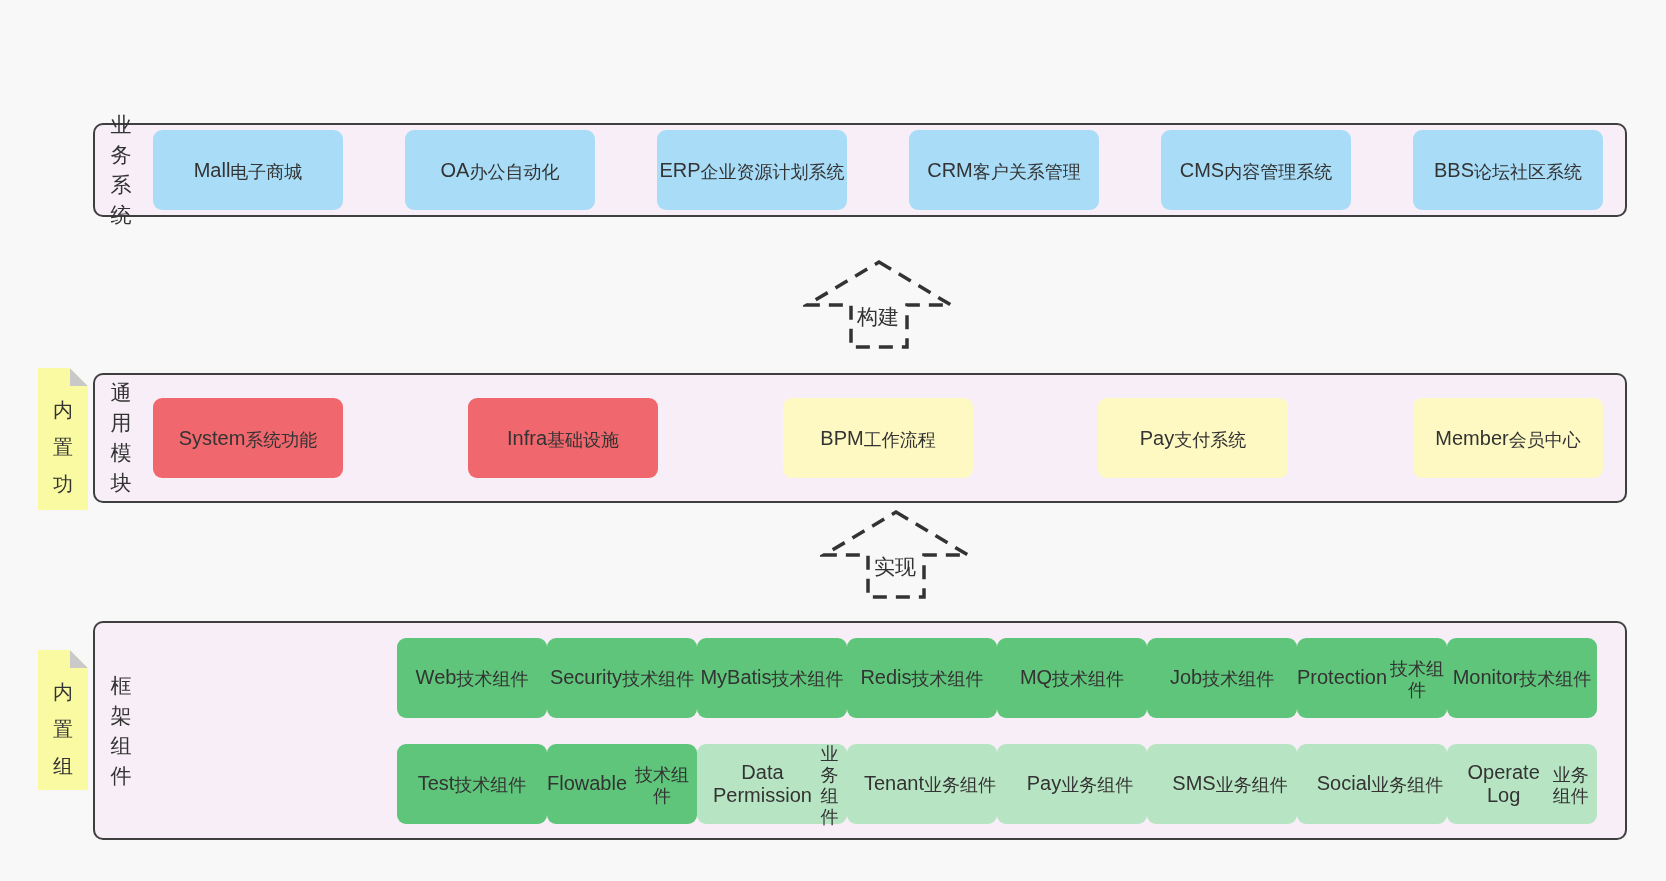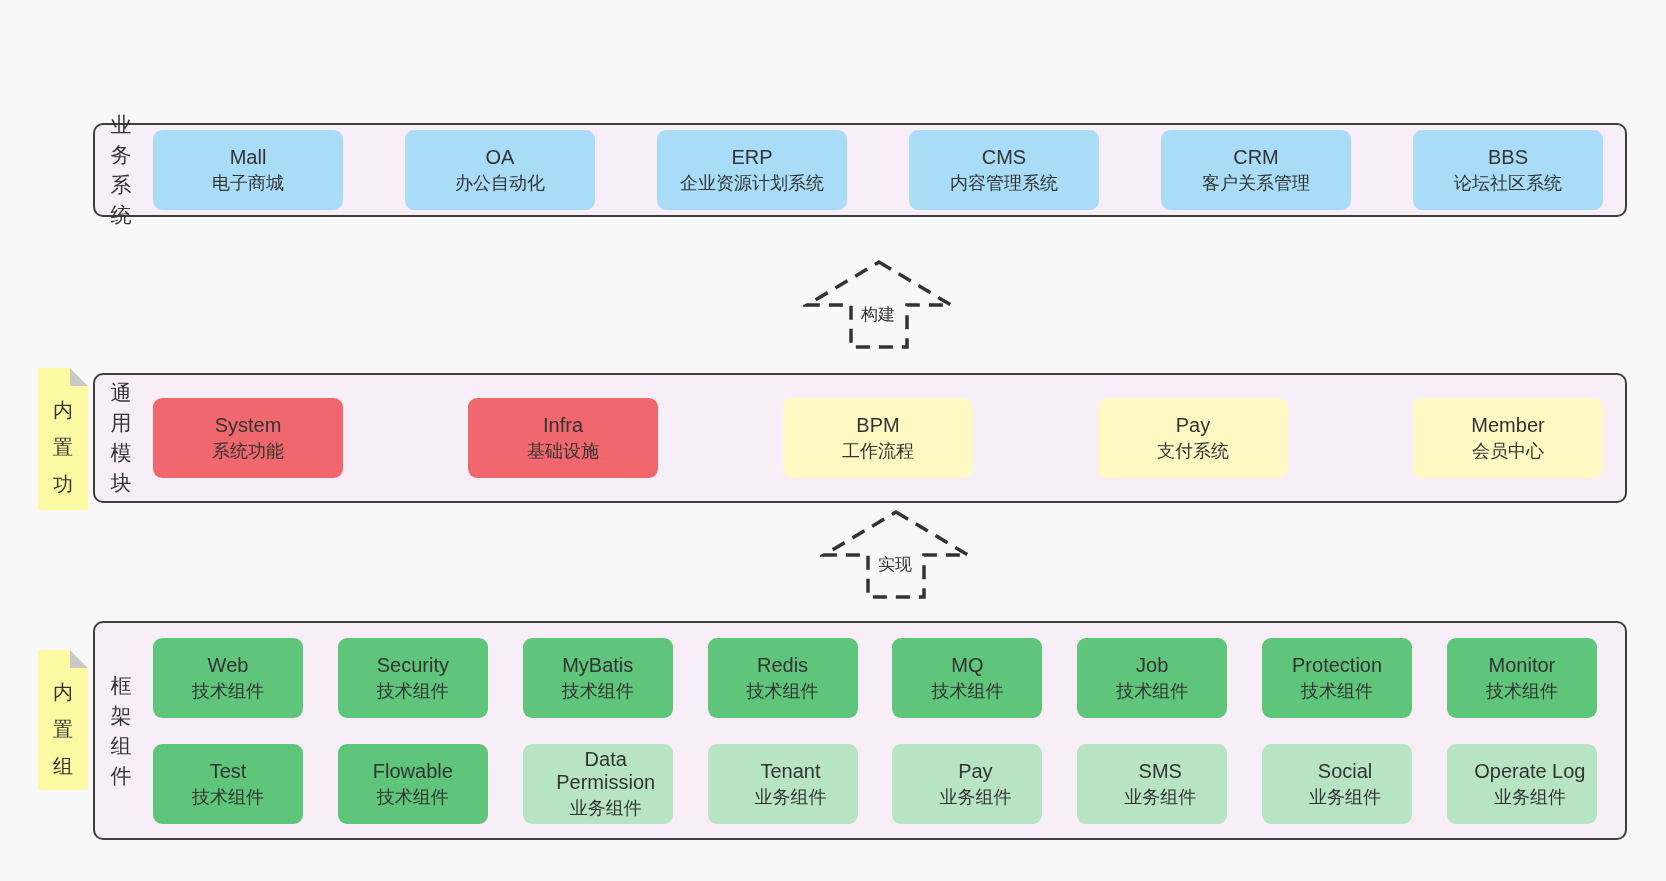--- a/index.html
+++ b/index.html
@@ -33,31 +33,31 @@
     color:#333333;
   }
 
   .boxes {
     position:absolute; left:0; right:0; top:0; bottom:0;
     display:flex; align-items:center; justify-content:space-between;
     padding:0 22px 0 58px;
   }
   #band-components .rows {
     position:absolute; left:0; right:0; top:0; bottom:0;
-    display:flex; flex-direction:column; justify-content:center; gap:26px;
+    display:flex; flex-direction:column; justify-content:center; gap:26px;align-items:flex-end;
   }
   #band-components .boxes {
     position:static; padding:0 28px 0 58px;
   }
 
   
   .box {
     width:190px; height:80px;
     border-radius:9px;
-    display:flex; flex-direction:column; align-items:center; justify-content:center;
+    display:flex; flex-direction:row; align-items:center; justify-content:center;
     text-align:center;
     box-sizing:border-box;
   }
   #band-components .box { width:150px; }
   .box .box-name { font-size:20px; line-height:23px; }
   .box .box-desc { font-size:18px; line-height:21px; margin-top:4px; }
 
   .blue        { background:#a9dcf7; }
   .red         { background:#f0686d; }
   .pink        { background:#fef9c3; }
@@ -87,21 +87,21 @@
   
   .arrow { position:absolute; width:150px; height:92px; }
   #arrow-build     { left:803px; top:258px; }
   #arrow-implement { left:820px; top:508px; }
   .arrow svg { position:absolute; left:0; top:0; }
   .arrow .arrow-label {
     position:absolute; left:50%; top:44px;
     transform:translateX(-50%);
     background:#f8f8f8;
     padding:1px 4px;
-    font-size:17px;
+    font-size:21px;
     white-space:nowrap;
   }
 </style>
 </head>
 <body>
 
 <div class="band" id="band-business">
   <div class="v-label">业务系统</div>
   <div class="boxes">
     <div class="box blue">
@@ -110,26 +110,26 @@
     </div>
     <div class="box blue">
       <div class="box-name">OA</div>
       <div class="box-desc">办公自动化</div>
     </div>
     <div class="box blue">
       <div class="box-name">ERP</div>
       <div class="box-desc">企业资源计划系统</div>
     </div>
     <div class="box blue">
+      <div class="box-name">CRM</div>
+      <div class="box-desc">客户关系管理</div>
+    </div>
+    <div class="box blue">
       <div class="box-name">CMS</div>
       <div class="box-desc">内容管理系统</div>
-    </div>
-    <div class="box blue">
-      <div class="box-name">CRM</div>
-      <div class="box-desc">客户关系管理</div>
     </div>
     <div class="box blue">
       <div class="box-name">BBS</div>
       <div class="box-desc">论坛社区系统</div>
     </div>
   </div>
 </div>
 
 <div class="arrow" id="arrow-build">
   <svg width="150" height="92" viewBox="0 0 150 92">

